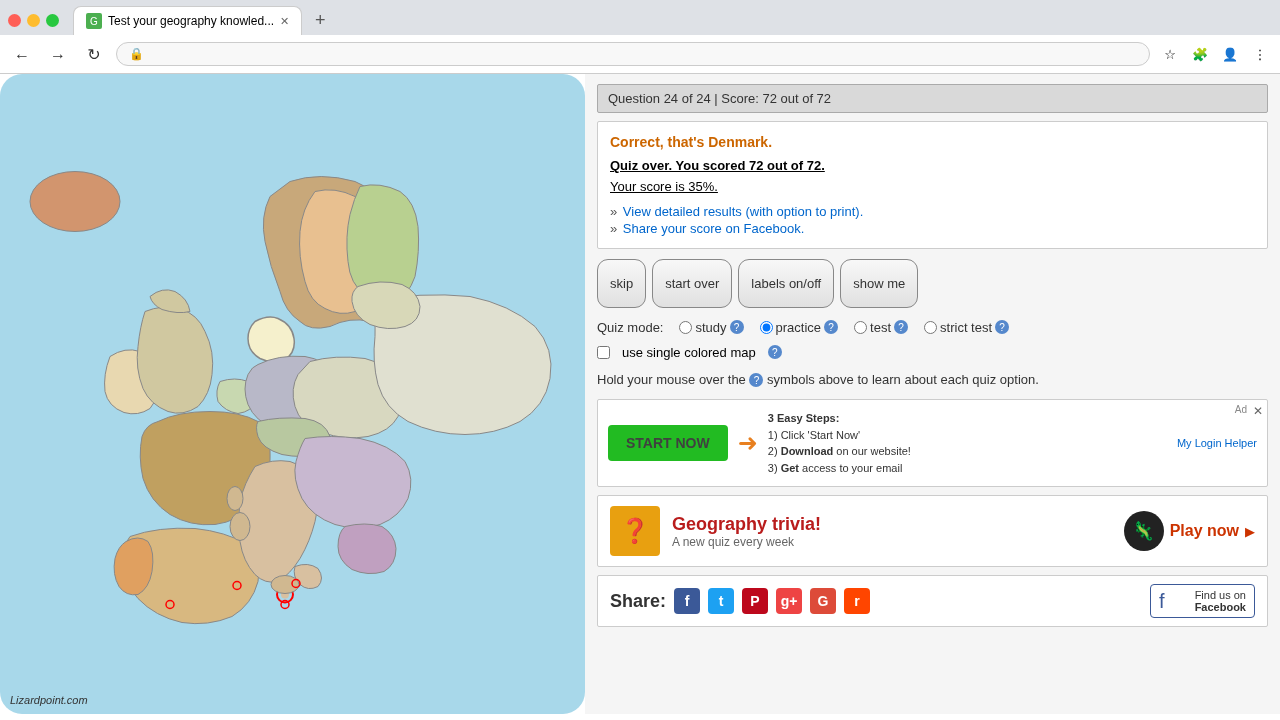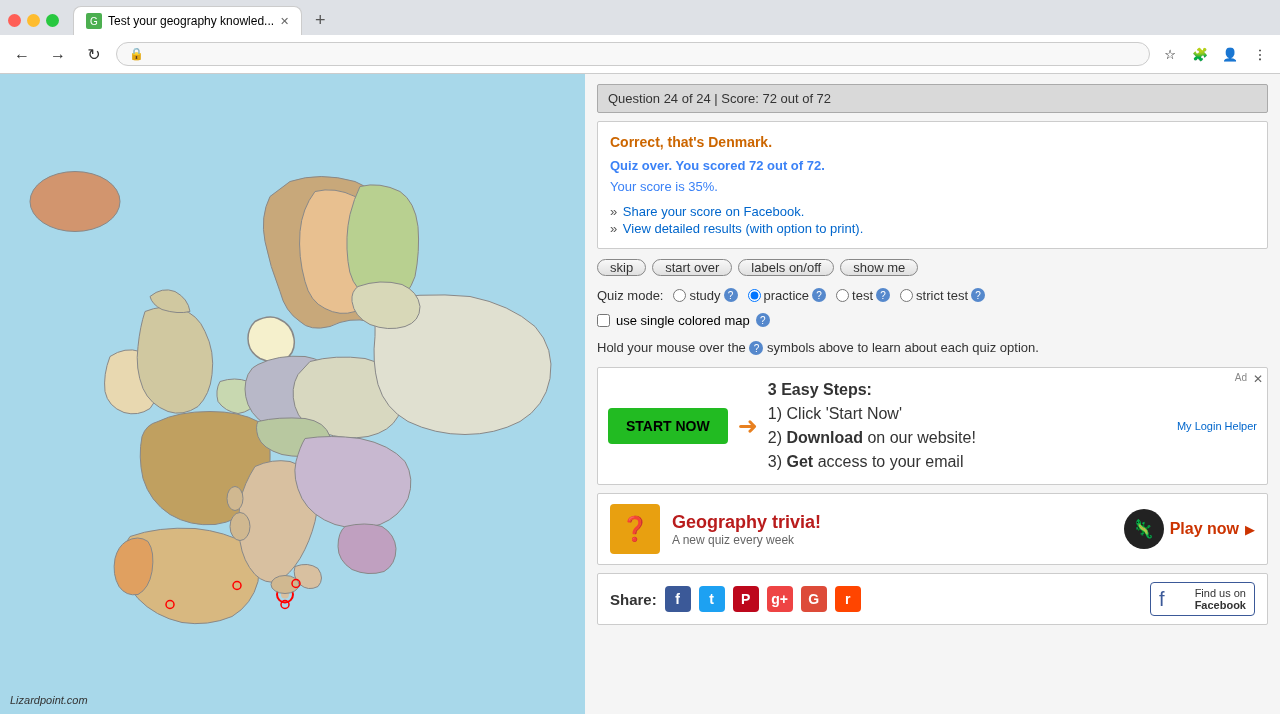--- a/index.html
+++ b/index.html
@@ -75,20 +75,21 @@
       background: white;
     }
 
     
     .map-area {
       width: 585px;
       min-height: 640px;
       position: relative;
       background: #a8d8ea;
       overflow: hidden;
+      border-radius: 22px;
     }
 
     .map-svg {
       width: 100%;
       height: 100%;
     }
 
     .map-label {
       position: absolute;
       bottom: 8px;
@@ -124,23 +125,24 @@
     }
 
     .result-correct {
       color: #cc6600;
       font-size: 14px;
       font-weight: bold;
       margin-bottom: 6px;
     }
 
     .result-score {
-      color: #3b82f6;
+      color: #000000;
       font-size: 13px;
       line-height: 1.6;
+      text-decoration: underline;
     }
 
     .result-links {
       margin-top: 6px;
     }
 
     .result-links a {
       color: #0066cc;
       text-decoration: none;
       font-size: 13px;
@@ -150,33 +152,33 @@
     .result-links .arrow { color: #555; margin-right: 2px; }
 
     .buttons-row {
       display: flex;
       gap: 6px;
       margin-bottom: 12px;
       flex-wrap: wrap;
     }
 
     .quiz-btn {
-      padding: 0 12px;
+      padding: 16px 12px;
       font-size: 13px;
       border: 1px solid #888;
       background: linear-gradient(to bottom, #f8f8f8, #e0e0e0);
       border-radius: 11px;
       cursor: pointer;
       color: #333;
     }
 
     .quiz-mode-row {
       display: flex;
       align-items: center;
-      gap: 10px;
+      gap: 16px;
       margin-bottom: 10px;
       flex-wrap: wrap;
       font-size: 13px;
       color: #333;
     }
 
     .mode-option {
       display: flex; align-items: center; gap: 3px;
     }
 
@@ -190,21 +192,21 @@
       background: #5588cc;
       border-radius: 50%;
       color: white;
       font-size: 10px;
       cursor: pointer;
     }
 
     .single-color-row {
       display: flex;
       align-items: center;
-      gap: 6px;
+      gap: 12px;
       margin-bottom: 10px;
       font-size: 13px;
     }
 
     .hint-text {
       font-size: 13px;
       color: #333;
       line-height: 1.5;
       margin-bottom: 10px;
     }
@@ -216,37 +218,37 @@
       margin-bottom: 8px;
       display: flex;
       align-items: center;
       gap: 10px;
       border-radius: 2px;
       position: relative;
     }
 
     .start-now-btn {
       background: #22bb22;
-      color: #000000;
+      color: #404040;
       font-size: 14px;
       font-weight: bold;
       padding: 10px 18px;
       border: none;
       border-radius: 4px;
       cursor: pointer;
       white-space: nowrap;
     }
 
     .arrow-orange {
       color: #e88020;
       font-size: 24px;
     }
 
     .ad-steps {
-      font-size: 16px;
+      font-size: 11px;
       color: #333;
       line-height: 1.5;
     }
 
     .ad-steps strong { font-weight: bold; }
 
     .ad-right {
       font-size: 11px;
       color: #0066cc;
       margin-left: auto;
@@ -328,21 +330,21 @@
       background: white;
       border: 1px solid #ccc;
       padding: 8px 12px;
       margin-bottom: 10px;
       display: flex;
       align-items: center;
       gap: 8px;
       border-radius: 2px;
     }
 
-    .share-label { font-size: 15px; color: #333; font-weight: bold; }
+    .share-label { font-size: 18px; color: #333; font-weight: bold; }
 
     .share-icon {
       width: 26px; height: 26px;
       border-radius: 4px;
       display: flex; align-items: center; justify-content: center;
       font-size: 14px;
       color: white;
       cursor: pointer;
       font-weight: bold;
     }
@@ -485,25 +487,25 @@
 
     <div class="result-box">
       <div class="result-correct">Correct, that's Denmark.</div>
       <div class="result-score">
         <strong>Quiz over. You scored 72 out of 72.</strong><br>
         <span>Your score is 35%.</span>
       </div>
       <div class="result-links">
         <a href="#">
           <span class="arrow">»</span>
-          <span>Share your score on Facebook.</span>
+          <span>View detailed results (with option to print).</span>
         </a>
         <a href="#">
           <span class="arrow">»</span>
-          <span>View detailed results (with option to print).</span>
+          <span>Share your score on Facebook.</span>
         </a>
       </div>
     </div>
 
     <div class="buttons-row">
       <button class="quiz-btn">skip</button>
       <button class="quiz-btn">start over</button>
       <button class="quiz-btn">labels on/off</button>
       <button class="quiz-btn">show me</button>
     </div>

